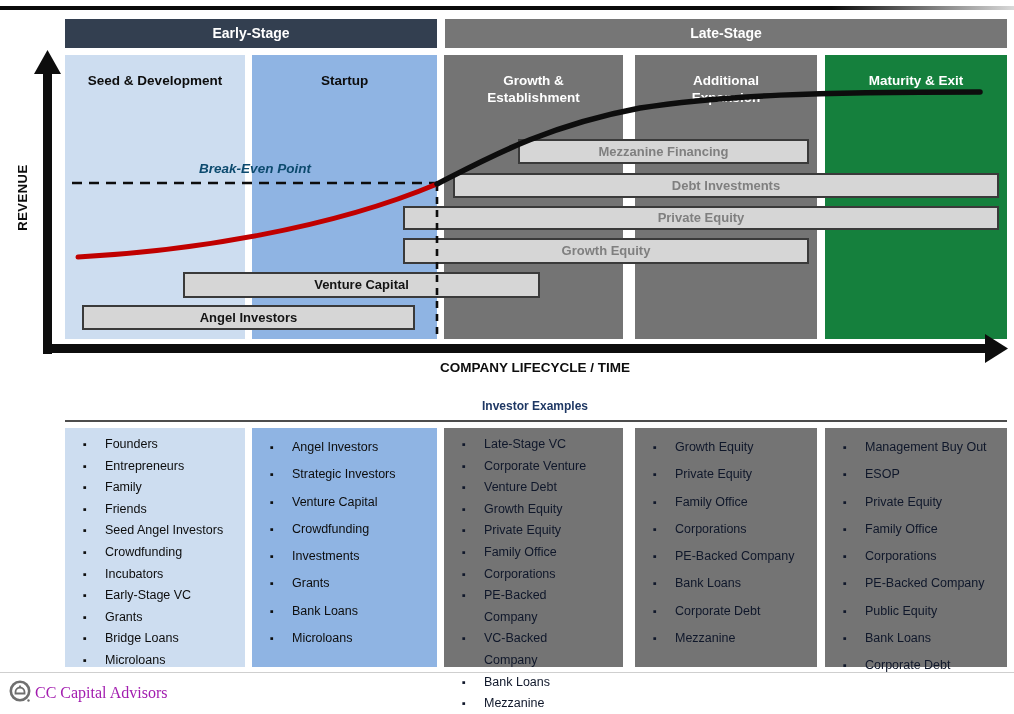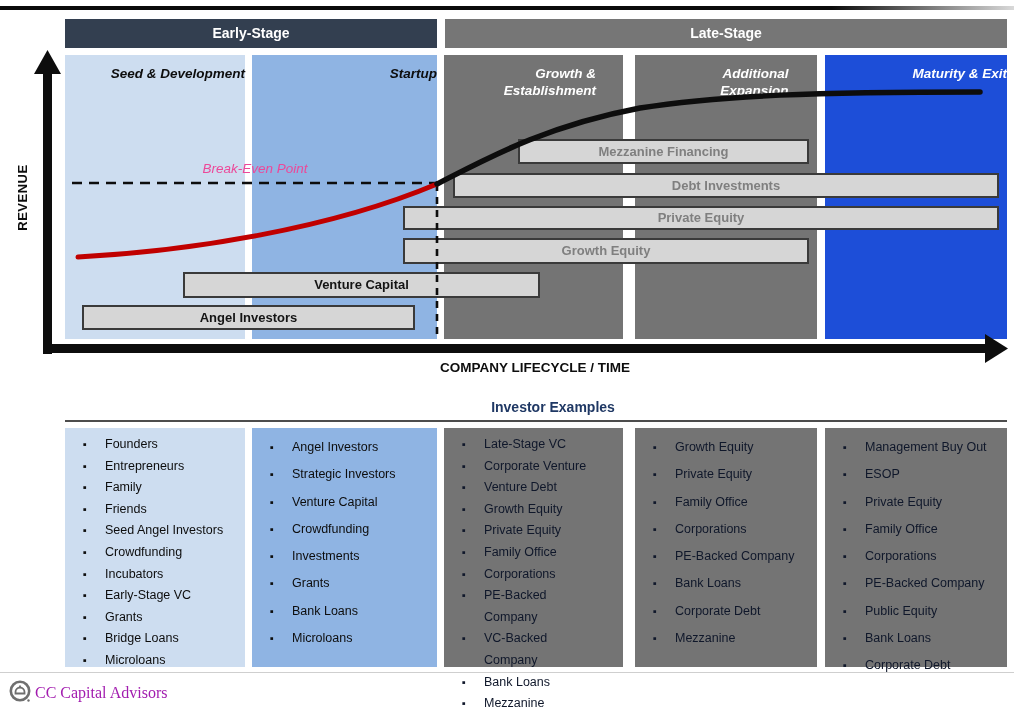--- a/index.html
+++ b/index.html
@@ -15,54 +15,54 @@
                color:#fff; font-weight:bold; font-size:14px; }
   .stage-hdr.early { left:65px; width:372px; background:#333F50; }
   .stage-hdr.late  { left:445px; width:562px; background:#767676; }
 
   
   .col { position:absolute; top:55px; height:284px; z-index:1; }
   .col.c1 { left:65px;  width:180px; background:#CDDDF0; }
   .col.c2 { left:252px; width:185px; background:#8FB4E3; }
   .col.c3 { left:444px; width:179px; background:#747474; }
   .col.c4 { left:635px; width:182px; background:#747474; }
-  .col.c5 { left:825px; width:182px; background:#1d4ed8; }
-  .col-head { padding-top:10px; text-align:right; font-weight:bold; font-size:13.5px;
-              color:#0d0d0d; line-height:17px;font-style:italic; }
+  .col.c5 { left:825px; width:182px; background:#15803d; }
+  .col-head { padding-top:17px; text-align:center; font-weight:bold; font-size:13.5px;
+              color:#0d0d0d; line-height:17px; }
   .col.c3 .col-head, .col.c4 .col-head, .col.c5 .col-head { color:#ffffff; }
   .col-head.wrap { max-width:125px; margin:0 auto; }
 
   
   .bar { position:absolute; z-index:3; background:#d6d6d6; border:2px solid #3a3a3a;
          text-align:center; font-weight:bold; font-size:13px; }
   .bar span { display:block; }
   .bar.late-txt  { color:#7f7f7f; }
   .bar.early-txt { color:#141414; }
   .bar.mezz { left:518px; top:139px; width:291px; height:25px; line-height:21px; }
   .bar.debt { left:453px; top:173px; width:546px; height:25px; line-height:21px; }
   .bar.pe   { left:403px; top:206px; width:596px; height:24px; line-height:20px; }
   .bar.ge   { left:403px; top:238px; width:406px; height:26px; line-height:22px; }
   .bar.vc   { left:183px; top:272px; width:357px; height:26px; line-height:22px; }
   .bar.ai   { left:82px;  top:305px; width:333px; height:25px; line-height:21px; }
 
   .break-even-label { position:absolute; left:150px; top:161px; width:210px; z-index:4;
-                      text-align:center; font-weight:normal; font-style:italic;
-                      font-size:13.5px; color:#ec4899; }
+                      text-align:center; font-weight:bold; font-style:italic;
+                      font-size:13.5px; color:#0c4a6e; }
 
   .y-label { position:absolute; left:-33px; top:190px; width:110px; text-align:center;
              transform:rotate(-90deg); font-weight:bold; font-size:13px;
              letter-spacing:0.5px; color:#0d0d0d; }
   .x-label { position:absolute; left:315px; top:360px; width:440px; text-align:center;
              font-weight:bold; font-size:13.5px; color:#0d0d0d; }
 
   svg.overlay { position:absolute; left:0; top:0; z-index:5; pointer-events:none; }
 
   
-  .inv-title { position:absolute; left:353px; top:399px; width:400px; text-align:center;
-               font-weight:bold; font-size:14px; color:#1F3864; }
+  .inv-title { position:absolute; left:335px; top:399px; width:400px; text-align:center;
+               font-weight:bold; font-size:12px; color:#1F3864; }
   .table-rule { position:absolute; left:65px; top:420px; width:942px; height:2px; background:#4d4d4d; }
 
   .inv-col { position:absolute; top:428px; height:239px; z-index:1; }
   .inv-col.c1 { left:65px;  width:180px; background:#CDDDF0; }
   .inv-col.c2 { left:252px; width:185px; background:#8FB4E3; }
   .inv-col.c3 { left:444px; width:179px; background:#747474; }
   .inv-col.c4 { left:635px; width:182px; background:#747474; }
   .inv-col.c5 { left:825px; width:182px; background:#747474; }
   .inv-col ul { list-style:none; padding-top:6px; }
   .inv-col li { position:relative; padding-left:40px; padding-right:20px;

